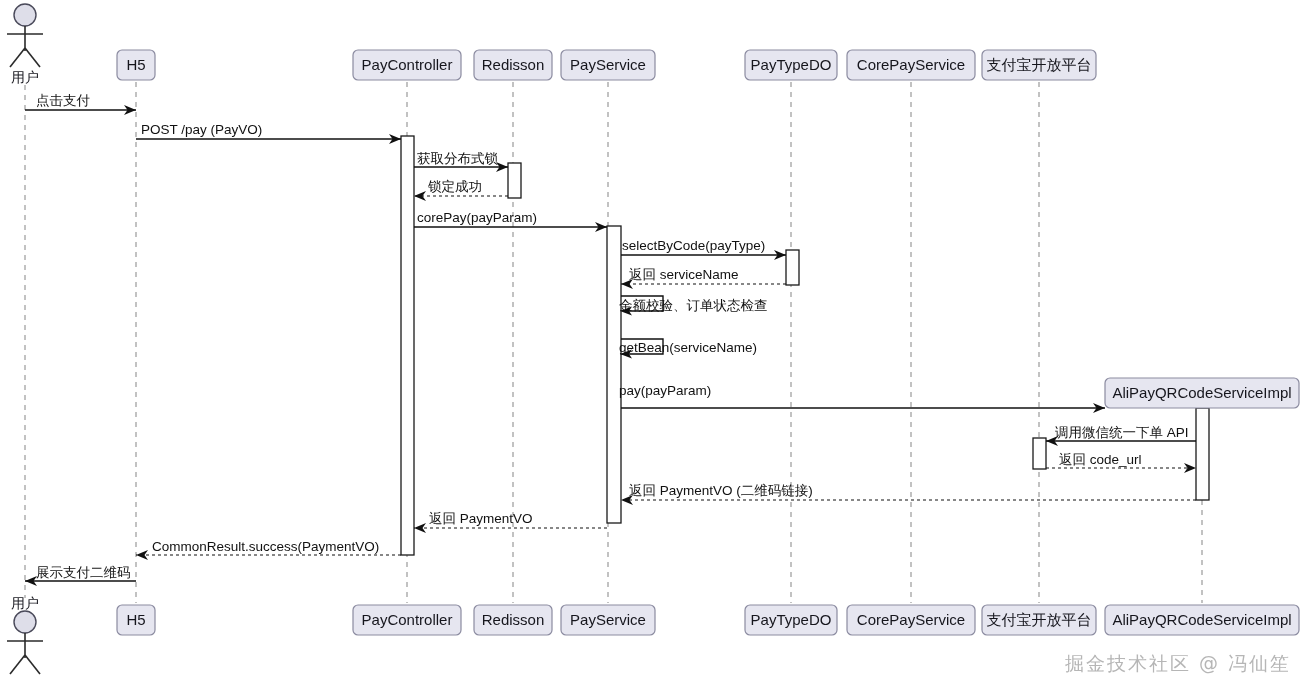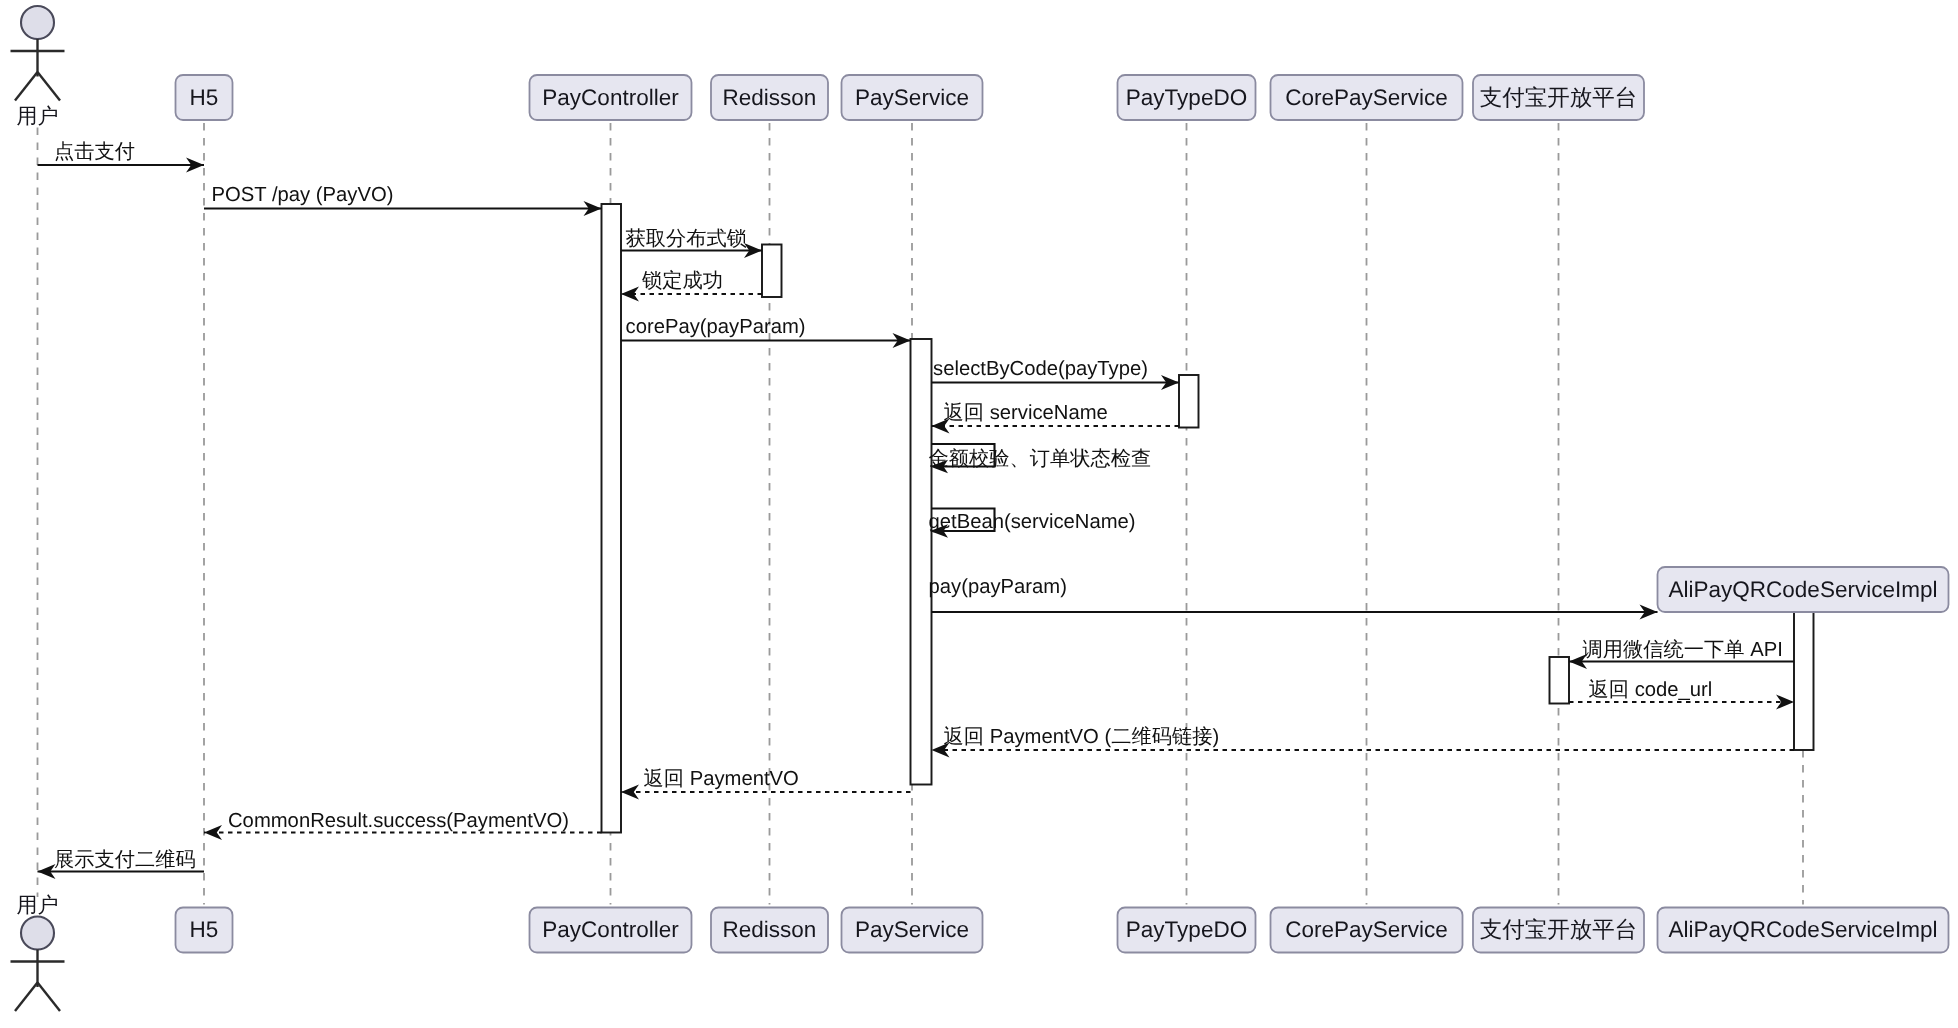--- a/index.html
+++ b/index.html
@@ -223,13 +223,14 @@
           <rect x="1105" y="378" width="194" height="30" class="boxrect"></rect>
           <text x="1202" y="394" class="boxlabel">AliPayQRCodeServiceImpl</text>
         </g>
         <g>
           <rect x="1105" y="605" width="194" height="30" class="boxrect"></rect>
           <text x="1202" y="621" class="boxlabel">AliPayQRCodeServiceImpl</text>
         </g>
       </g>
   </svg>
 
+  <div class="watermark">掘金技术社区 @ 冯仙笙</div>
 </div>
 
 </body></html>

